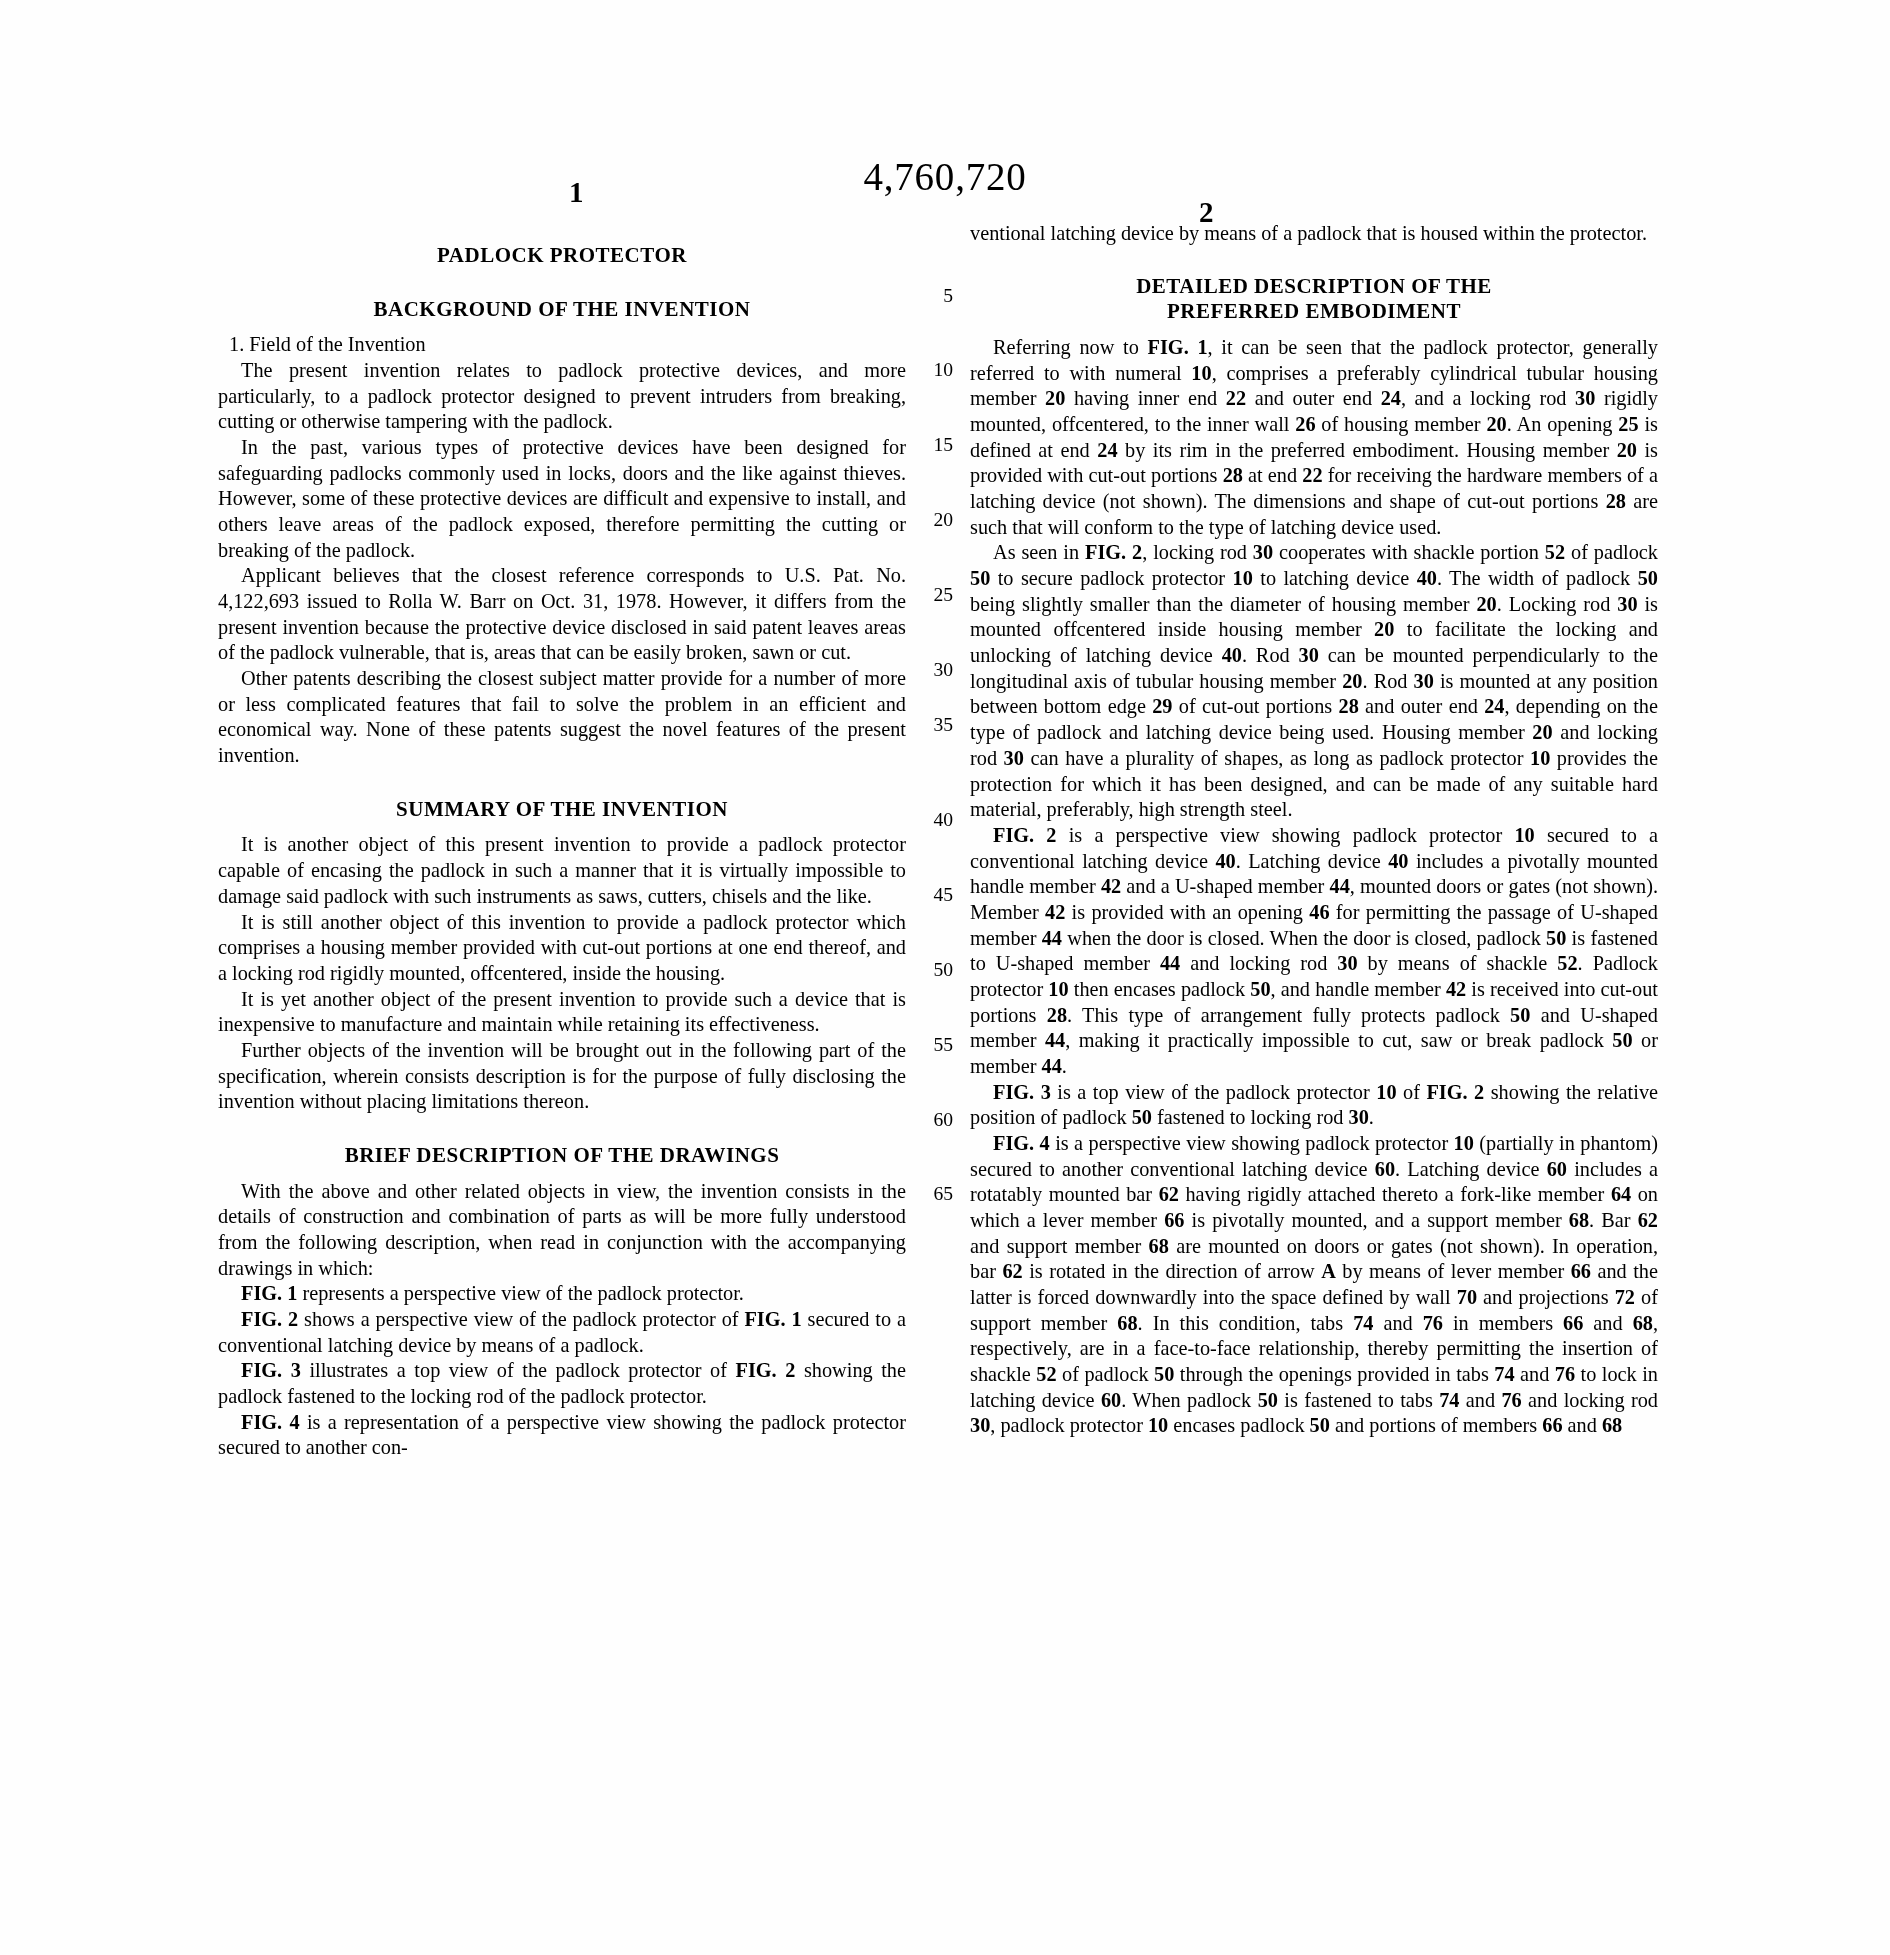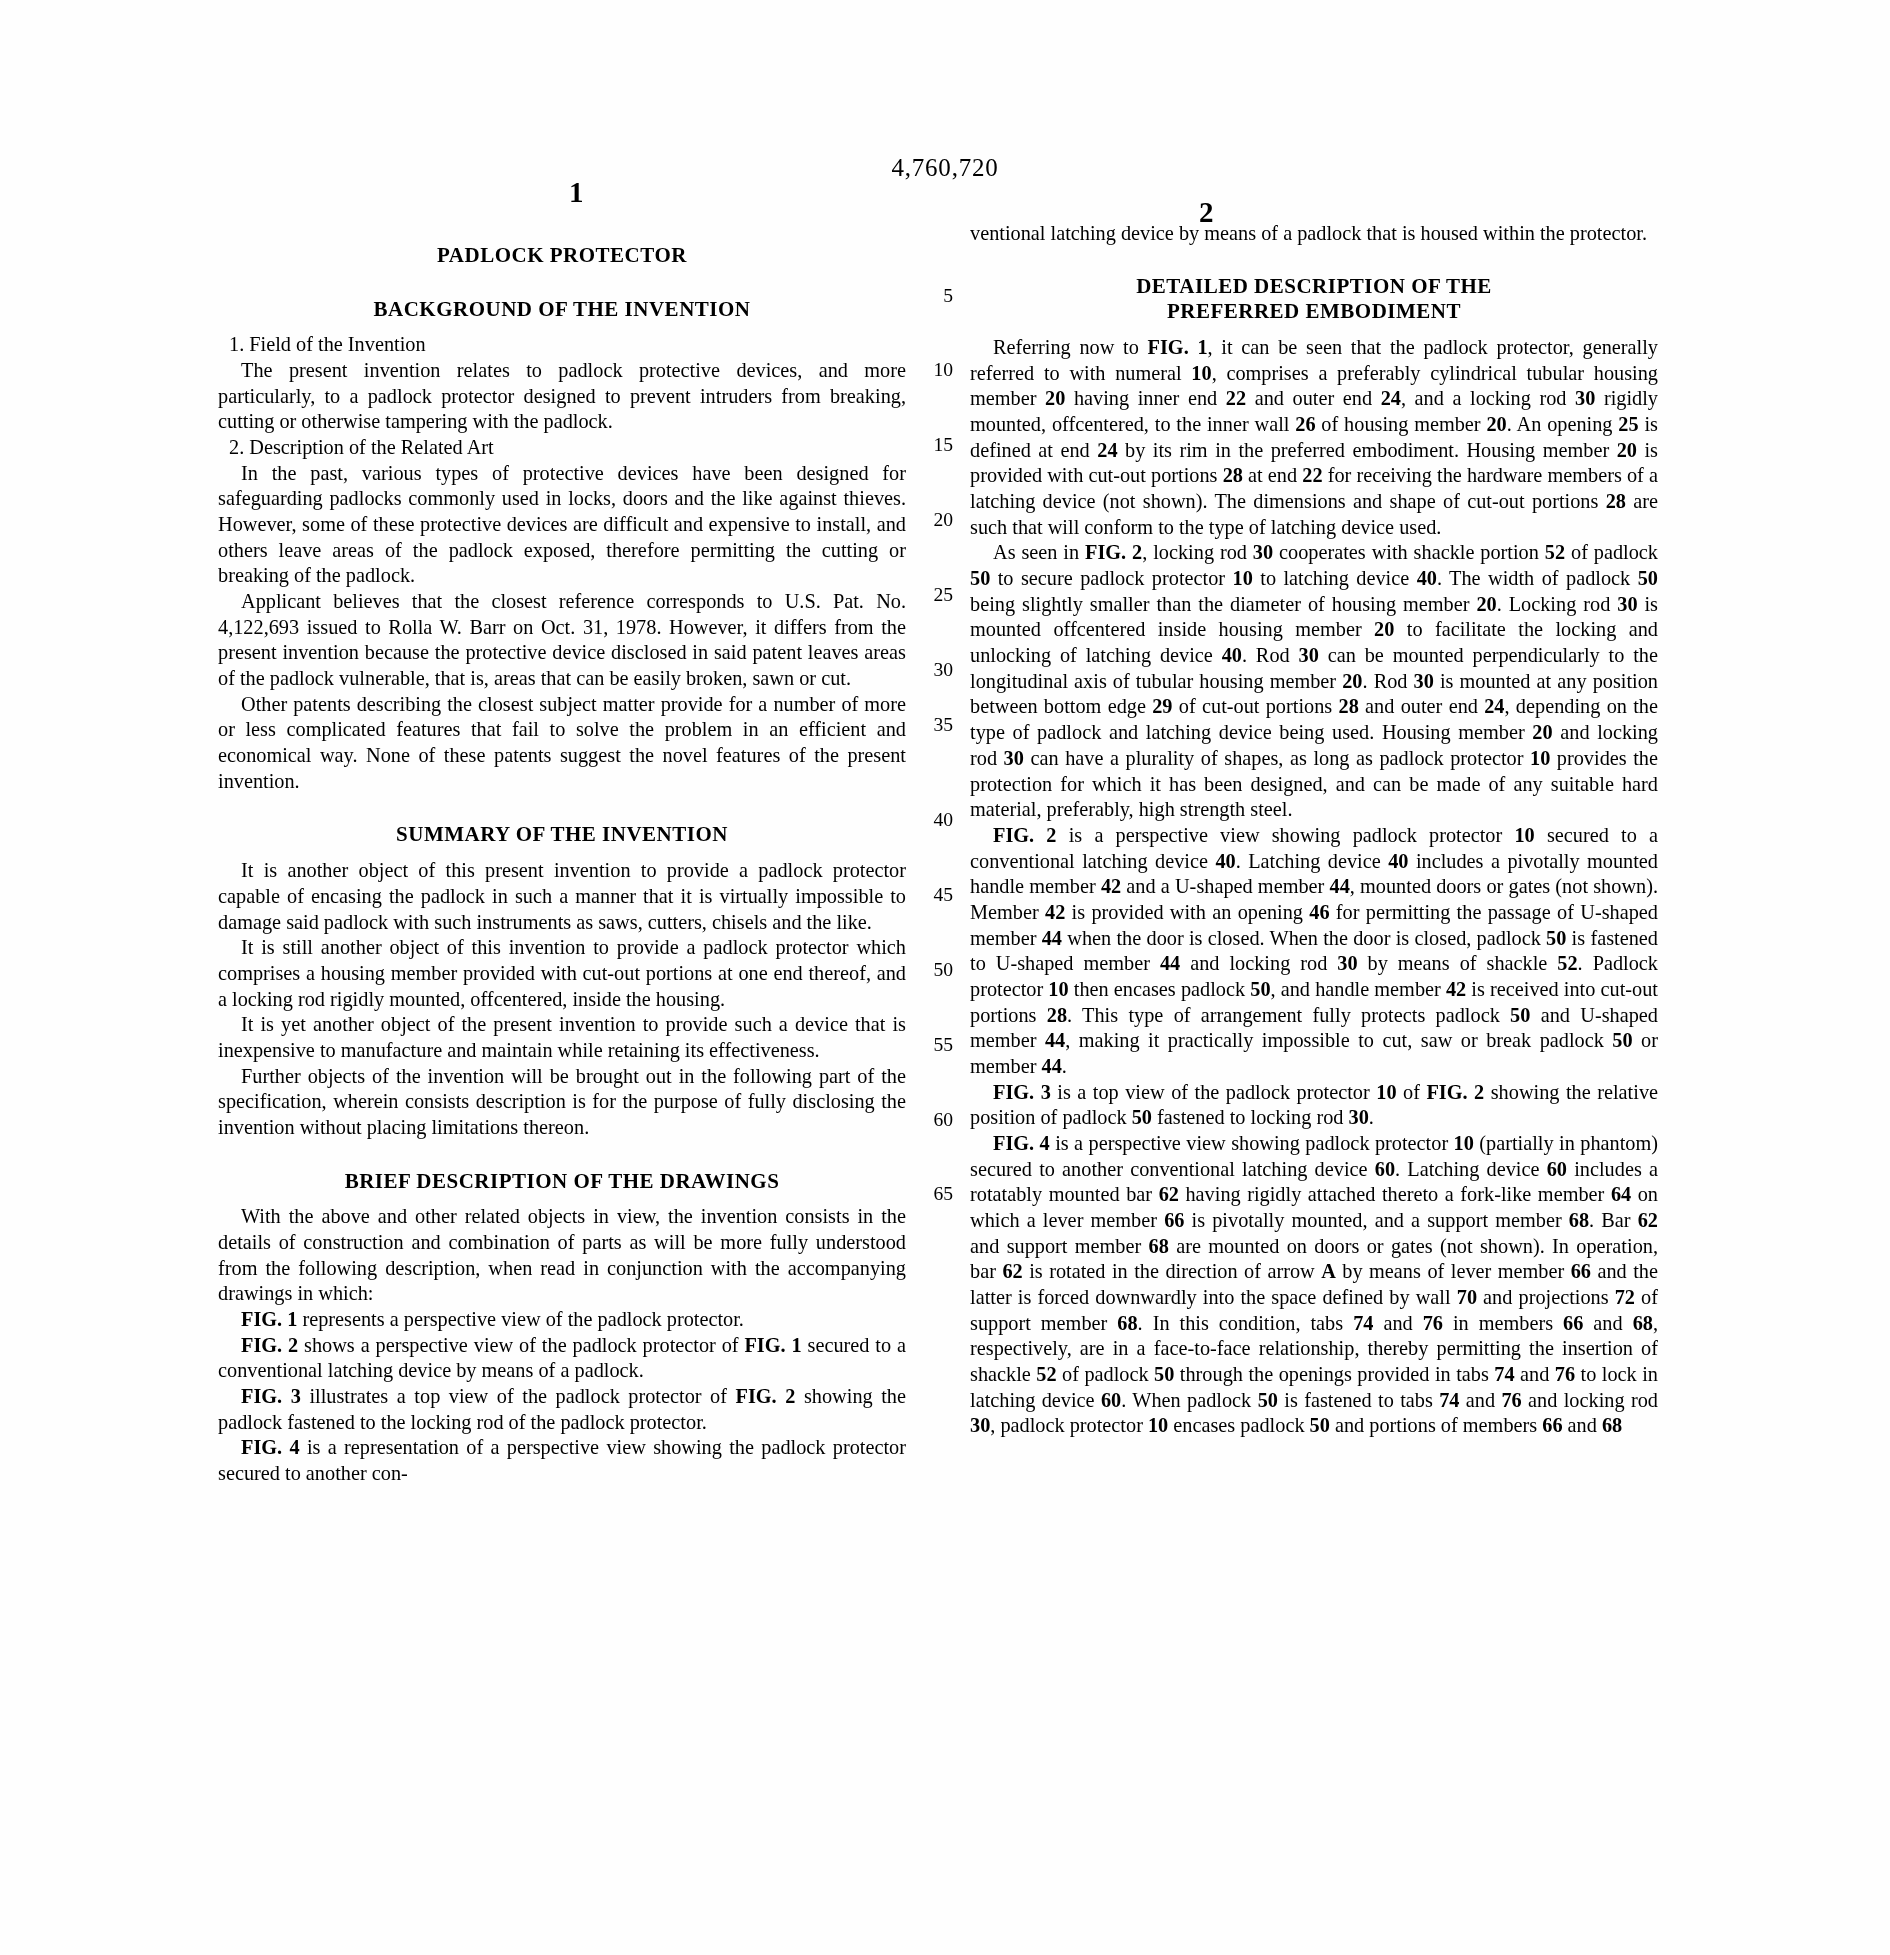--- a/index.html
+++ b/index.html
@@ -21,21 +21,21 @@
     width: 1890px;
     height: 2777px;
     background: #fefefe;
   }
   .patent-number {
     position: absolute;
     top: 154px;
     left: 0;
     width: 1890px;
     text-align: center;
-    font-size: 25px;
+    font-size: 39px;
     letter-spacing: 0.8px;
   }
   .colnum {
     position: absolute;
     font-size: 29px;
     font-weight: bold;
   }
   .colnum.left { top: 176px; left: 569px; }
   .colnum.right { top: 196px; left: 1199px; }
 
@@ -122,21 +122,20 @@
 
   <div class="col left">
 
     <h2 class="head">PADLOCK PROTECTOR</h2>
 
     <h2 class="head sub">BACKGROUND OF THE INVENTION</h2>
 
     <p class="numbered">1. Field of the Invention</p>
     <p>The present invention relates to padlock protective devices, and more particularly, to a padlock protector designed to prevent intruders from breaking, cutting or otherwise tampering with the padlock.</p>
 
-    <p class="numbered">2. Description of the Related Art</p>
     <p>In the past, various types of protective devices have been designed for safeguarding padlocks commonly used in locks, doors and the like against thieves. However, some of these protective devices are difficult and expensive to install, and others leave areas of the padlock exposed, therefore permitting the cutting or breaking of the padlock.</p>
     <p>Applicant believes that the closest reference corresponds to U.S. Pat. No. 4,122,693 issued to Rolla W. Barr on Oct. 31, 1978. However, it differs from the present invention because the protective device disclosed in said patent leaves areas of the padlock vulnerable, that is, areas that can be easily broken, sawn or cut.</p>
     <p>Other patents describing the closest subject matter provide for a number of more or less complicated features that fail to solve the problem in an efficient and economical way. None of these patents suggest the novel features of the present invention.</p>
 
     <h2 class="head sub">SUMMARY OF THE INVENTION</h2>
 
     <p>It is another object of this present invention to provide a padlock protector capable of encasing the padlock in such a manner that it is virtually impossible to damage said padlock with such instruments as saws, cutters, chisels and the like.</p>
     <p>It is still another object of this invention to provide a padlock protector which comprises a housing member provided with cut-out portions at one end thereof, and a locking rod rigidly mounted, offcentered, inside the housing.</p>
     <p>It is yet another object of the present invention to provide such a device that is inexpensive to manufacture and maintain while retaining its effectiveness.</p>
     <p>Further objects of the invention will be brought out in the following part of the specification, wherein consists description is for the purpose of fully disclosing the invention without placing limitations thereon.</p>

